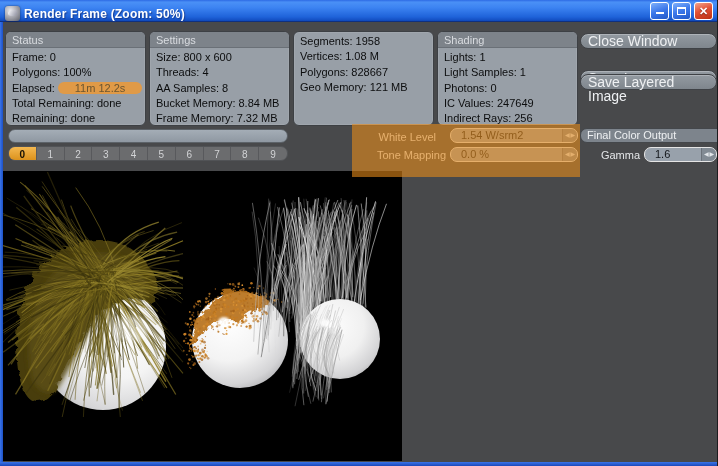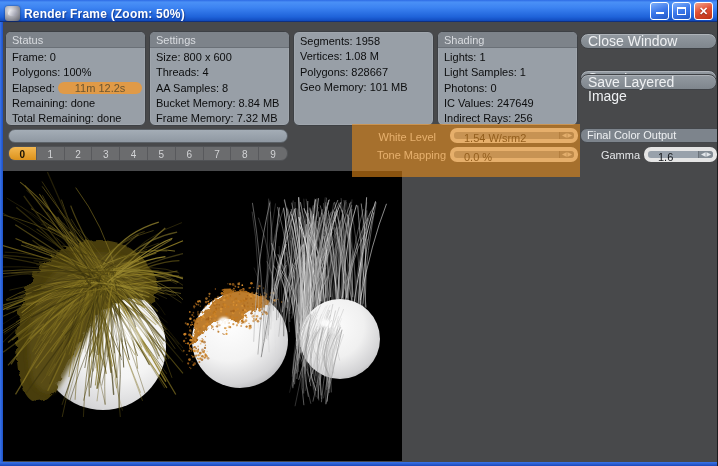--- a/index.html
+++ b/index.html
@@ -46,21 +46,21 @@
   .progress{position:absolute;left:8px;top:129px;width:280px;height:14px;border-radius:7px;
     background:linear-gradient(180deg,#a4adb6,#8f98a2);border:1px solid #5c6268;}
   .tabs{position:absolute;left:8px;top:146px;width:280px;height:15px;border-radius:7px;overflow:hidden;
     display:flex;border:1px solid #515356;background:#6b6c6e;}
   .tab{width:28px;text-align:center;font-size:10px;line-height:15px;color:#d2d3d5;
     border-right:1px solid #58595c;cursor:pointer;}
   .tab:last-child{border-right:none;}
   .tab.active{background:linear-gradient(180deg,#f4b850,#dc921c);color:#151005;font-weight:bold;}
   
   .label{position:absolute;font-size:11px;color:#e4e6e8;text-align:right;height:14px;line-height:14px;}
-  .field{position:absolute;height:15px;border-radius:7px;background:#98a1ab;border:4px solid #e5e5e5;
+  .field{position:absolute;height:15px;border-radius:7px;background:#98a1ab;border:1px solid #e5e5e5;
     font-size:11px;color:#14171b;line-height:13px;padding-left:10px;cursor:pointer;}
   .stepper{position:absolute;right:0;top:0;bottom:0;width:15px;background:#828b94;
     border-left:1px solid #6b727a;border-radius:0 6px 6px 0;display:flex;align-items:center;
     justify-content:center;gap:1px;font-size:6px;color:#e2e6ea;cursor:pointer;}
   .select{position:absolute;left:580px;top:128px;width:159px;height:15px;border-radius:7px;
     background:#7d848c;border:1px solid #44474b;color:#eef0f2;font-size:11px;line-height:13px;
     padding-left:6px;cursor:pointer;}
   .select .arrow{position:absolute;right:5px;top:4px;font-size:7px;color:#2e3236;}
   
   .hl-overlay{position:absolute;left:352px;top:124px;width:228px;height:53px;
@@ -88,42 +88,42 @@
         </div>
     </div>
   </div>
 
   <div class="panel" style="left:5px">
     <div class="panel-header">Status</div>
     <div class="panel-body">
       <div><span>Frame:</span><span class="pv">0</span></div>
       <div><span>Polygons:</span><span class="pv">100%</span></div>
       <div><span>Elapsed:</span><span class="pv hl-val">11m 12.2s</span></div>
+      <div><span>Total Remaining:</span><span class="pv">done</span></div>
       <div><span>Remaining:</span><span class="pv">done</span></div>
-      <div><span>Total Remaining:</span><span class="pv">done</span></div>
     </div>
   </div>
 
   <div class="panel" style="left:149px">
     <div class="panel-header">Settings</div>
     <div class="panel-body">
       <div><span>Size:</span><span class="pv">800 x 600</span></div>
       <div><span>Threads:</span><span class="pv">4</span></div>
       <div><span>AA Samples:</span><span class="pv">8</span></div>
       <div><span>Bucket Memory:</span><span class="pv">8.84 MB</span></div>
       <div><span>Frame Memory:</span><span class="pv">7.32 MB</span></div>
     </div>
   </div>
 
   <div class="panel" style="left:293px">
     <div class="panel-body">
       <div><span>Segments:</span><span class="pv">1958</span></div>
       <div><span>Vertices:</span><span class="pv">1.08 M</span></div>
       <div><span>Polygons:</span><span class="pv">828667</span></div>
-      <div><span>Geo Memory:</span><span class="pv">101 MB</span></div>
+      <div><span>Geo Memory:</span><span class="pv">121 MB</span></div>
     </div>
   </div>
 
   <div class="panel" style="left:437px">
     <div class="panel-header">Shading</div>
     <div class="panel-body">
       <div><span>Lights:</span><span class="pv">1</span></div>
       <div><span>Light Samples:</span><span class="pv">1</span></div>
       <div><span>Photons:</span><span class="pv">0</span></div>
       <div><span>IC Values:</span><span class="pv">247649</span></div>

